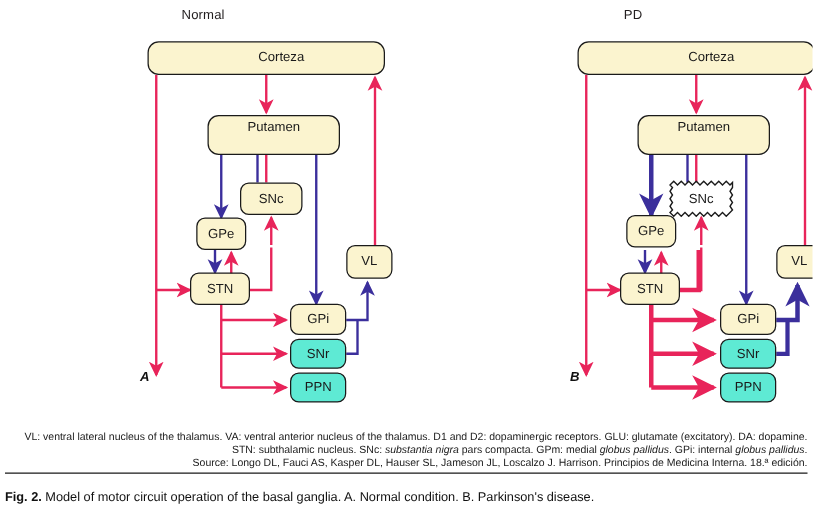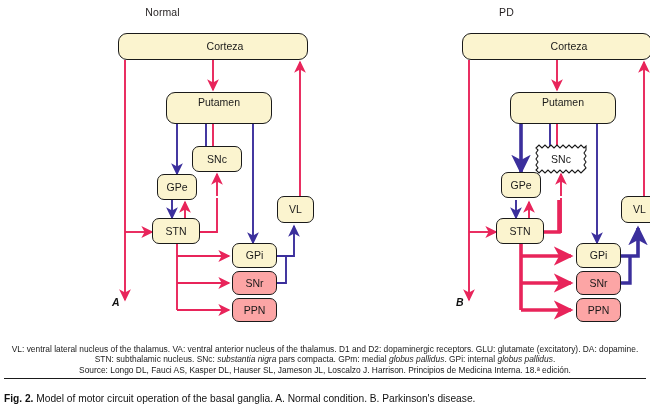--- a/index.html
+++ b/index.html
@@ -16,39 +16,39 @@
   }
 
   .node{
     position:absolute;box-sizing:border-box;
     border:1.6px solid #1a1a1a;border-radius:7px;
     background:#fbf4cf;
     display:flex;align-items:center;justify-content:center;
     font-size:10.5px;color:#1a1a1a;line-height:1;
     z-index:6;
   }
-  .node.white{background:#fca5a5;}
+  .node.white{background:#5eead4;}
   .node.wide{border-radius:9px;padding-left:24px;}
 
   
   .node.zig{border:none;background:transparent;border-radius:0;}
   .node.zig .zigsvg{position:absolute;left:0;top:0;width:100%;height:100%;}
   .node.zig .ziglabel{position:relative;z-index:2;}
 
   .conn{position:absolute;z-index:2;}
   .conn svg{display:block;overflow:visible;}
 
   .panel-letter{
     position:absolute;font-size:10.5px;font-style:italic;font-weight:bold;color:#111;z-index:7;
   }
 
   
   #footnote{
     position:absolute;left:4px;top:344px;width:642px;
-    font-size:8.4px;line-height:10.4px;color:#1a1a1a;text-align:center;
+    font-size:8.4px;line-height:10.4px;color:#1a1a1a;text-align:right;
   }
   #footnote i{font-style:italic;}
   #rule{position:absolute;left:4px;top:378px;width:642px;height:1px;background:#1a1a1a;}
   #figcaption{
     position:absolute;left:4px;top:392px;width:642px;
     font-size:10.2px;line-height:13px;color:#111;
   }
   #figcaption b{font-weight:bold;}
 </style>
 </head>

